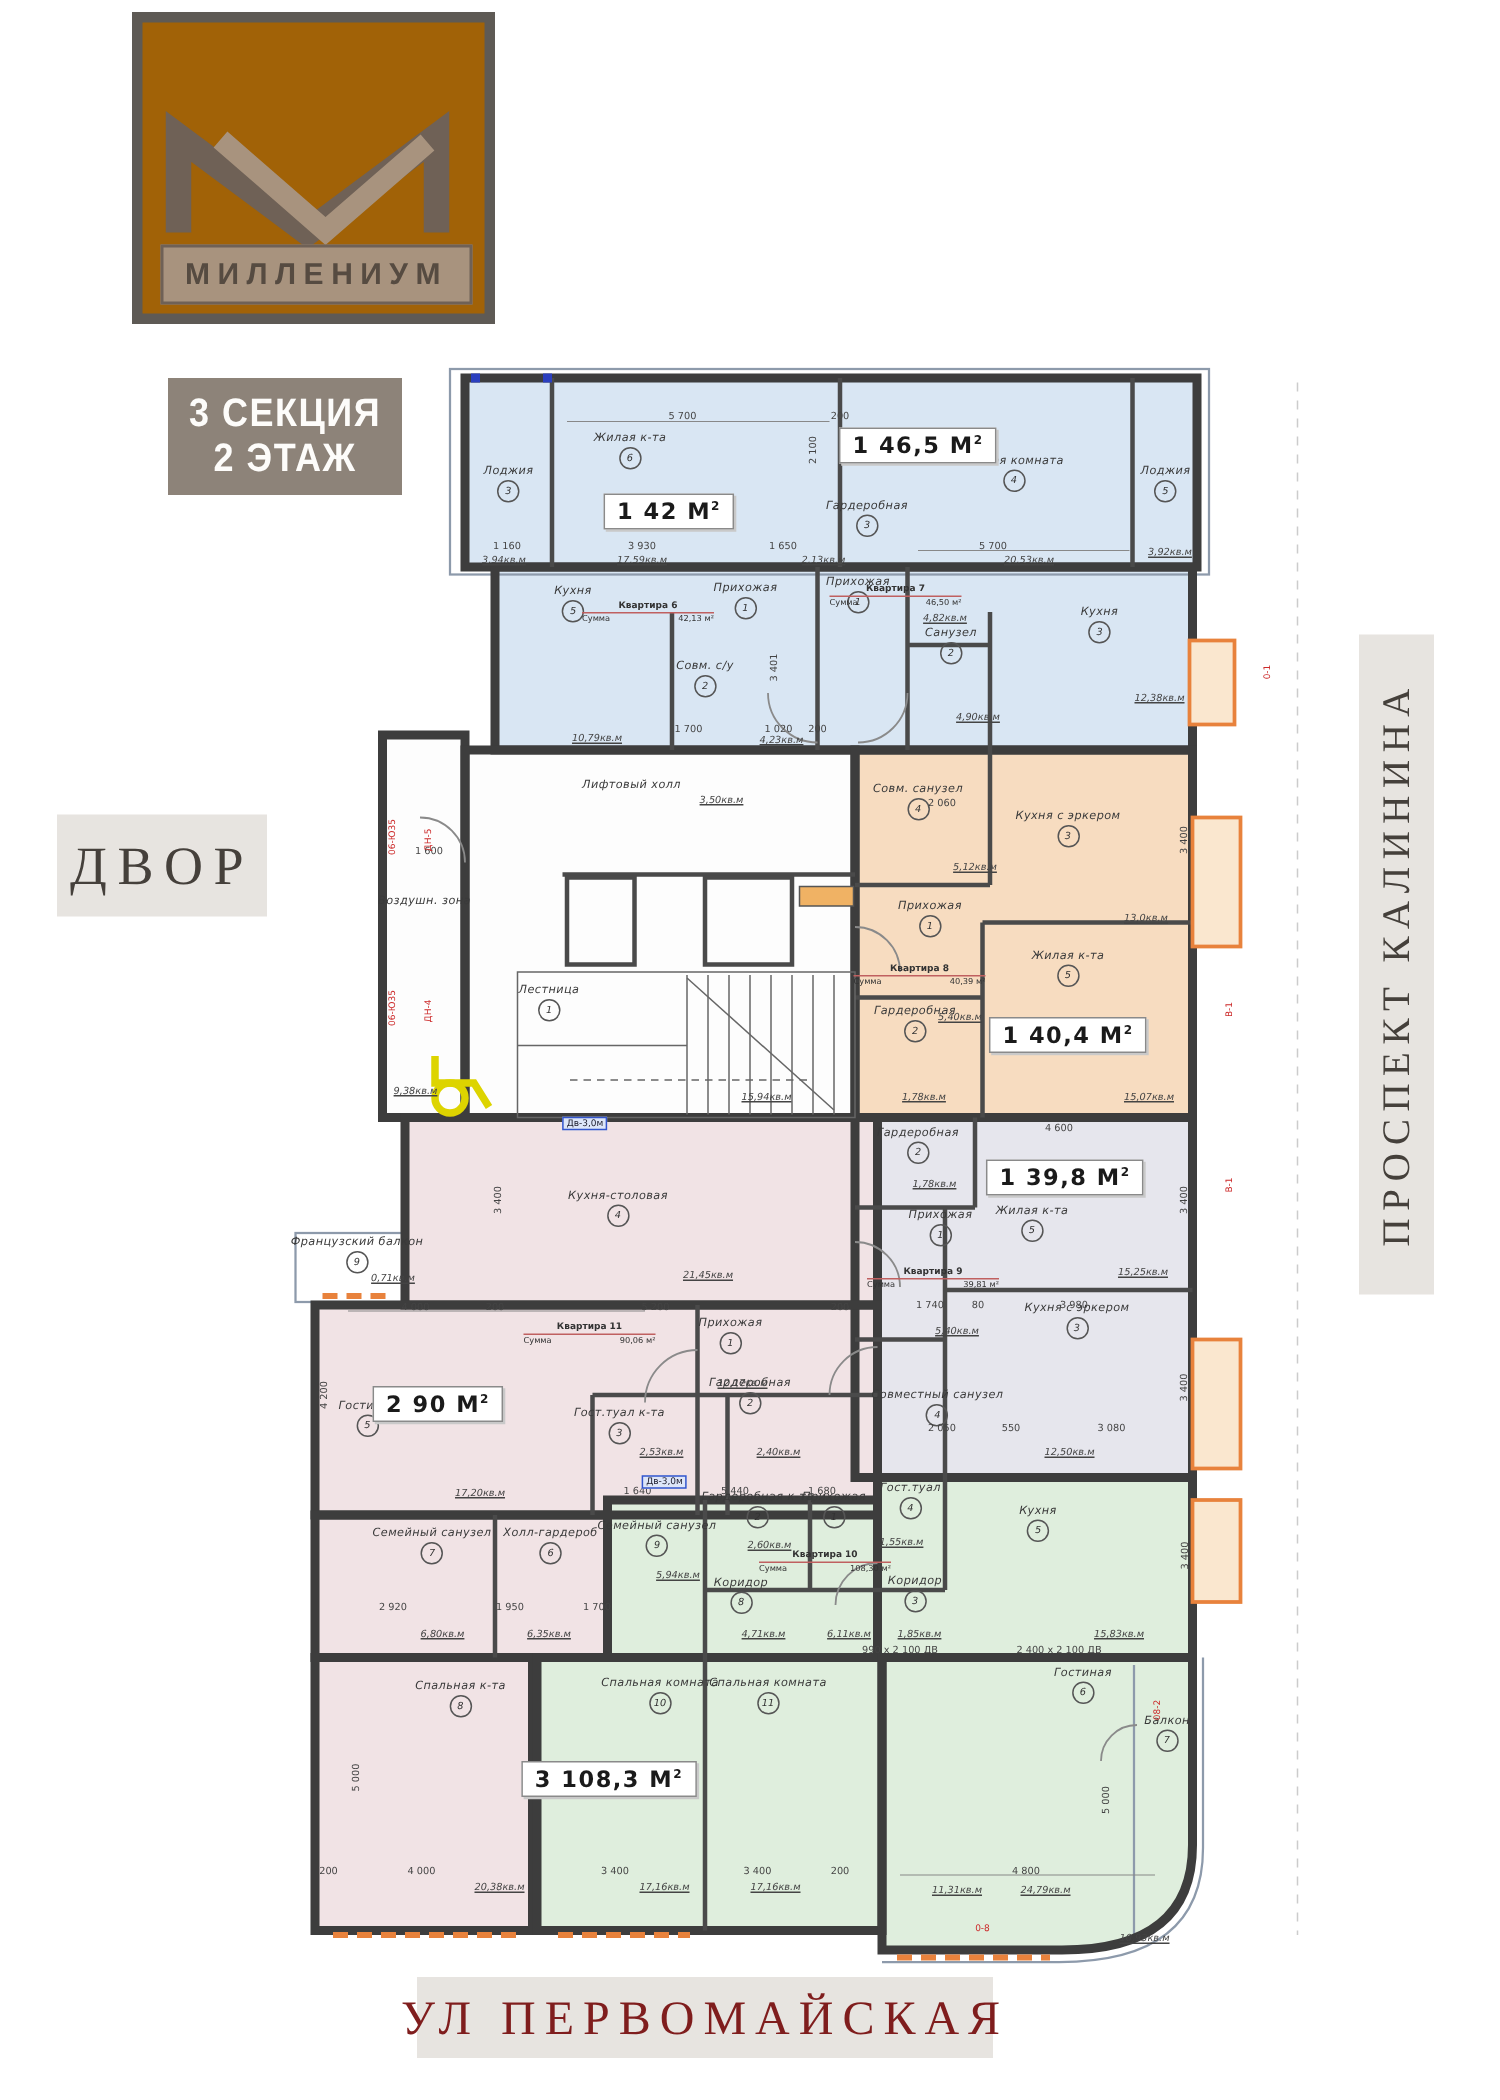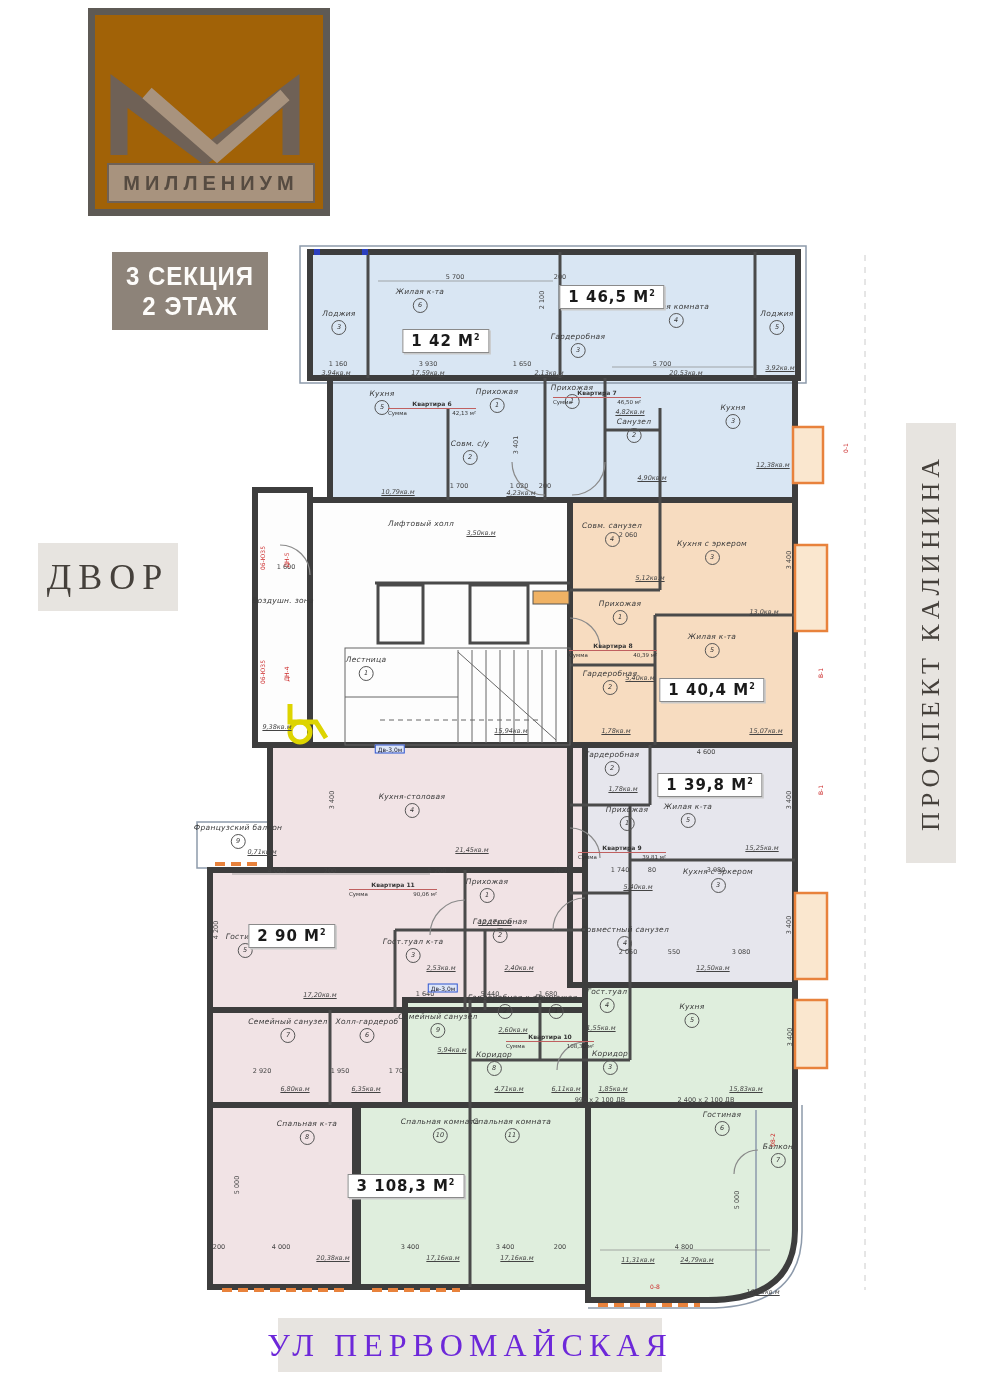--- a/index.html
+++ b/index.html
@@ -38,21 +38,21 @@
         display:flex;align-items:center;justify-content:center;}
   .dvor span{font-family:"Liberation Serif",serif;font-size:36px;letter-spacing:7px;color:#45403b;}
   .prospekt{position:absolute;left:906px;top:423px;width:50px;height:440px;background:#e7e4e0;
         display:flex;align-items:center;justify-content:center;}
   .prospekt span{writing-mode:vertical-rl;transform:rotate(180deg);
         font-family:"Liberation Serif",serif;font-size:26px;letter-spacing:5px;color:#45403b;
         white-space:nowrap;}
   .street-bottom{position:absolute;left:278px;top:1318px;width:384px;height:54px;background:#e7e4e0;
         display:flex;align-items:center;justify-content:center;}
   .street-bottom span{font-family:"Liberation Serif",serif;font-size:32px;letter-spacing:6px;
-        color:#6d28d9;white-space:nowrap;}
+        color:#7f1d1d;white-space:nowrap;}
 
   
   .plan-svg{position:absolute;left:0;top:0;}
   .f-blue{fill:#d9e6f3;} .f-or{fill:#f7dcc0;} .f-gr{fill:#e6e6ed;}
   .f-pk{fill:#f1e3e5;} .f-gn{fill:#dfeedd;} .f-wh{fill:#fdfdfd;}
   .ws{fill:none;stroke:#3d3d3d;stroke-width:6;}
   .wi{fill:none;stroke:#4a4a4a;stroke-width:3;}
   .wl{fill:none;stroke:#8d9aab;stroke-width:1.5;}
   .door{fill:none;stroke:#8a8a8a;stroke-width:1.2;}
   .stair{stroke:#666;stroke-width:1;fill:none;}

